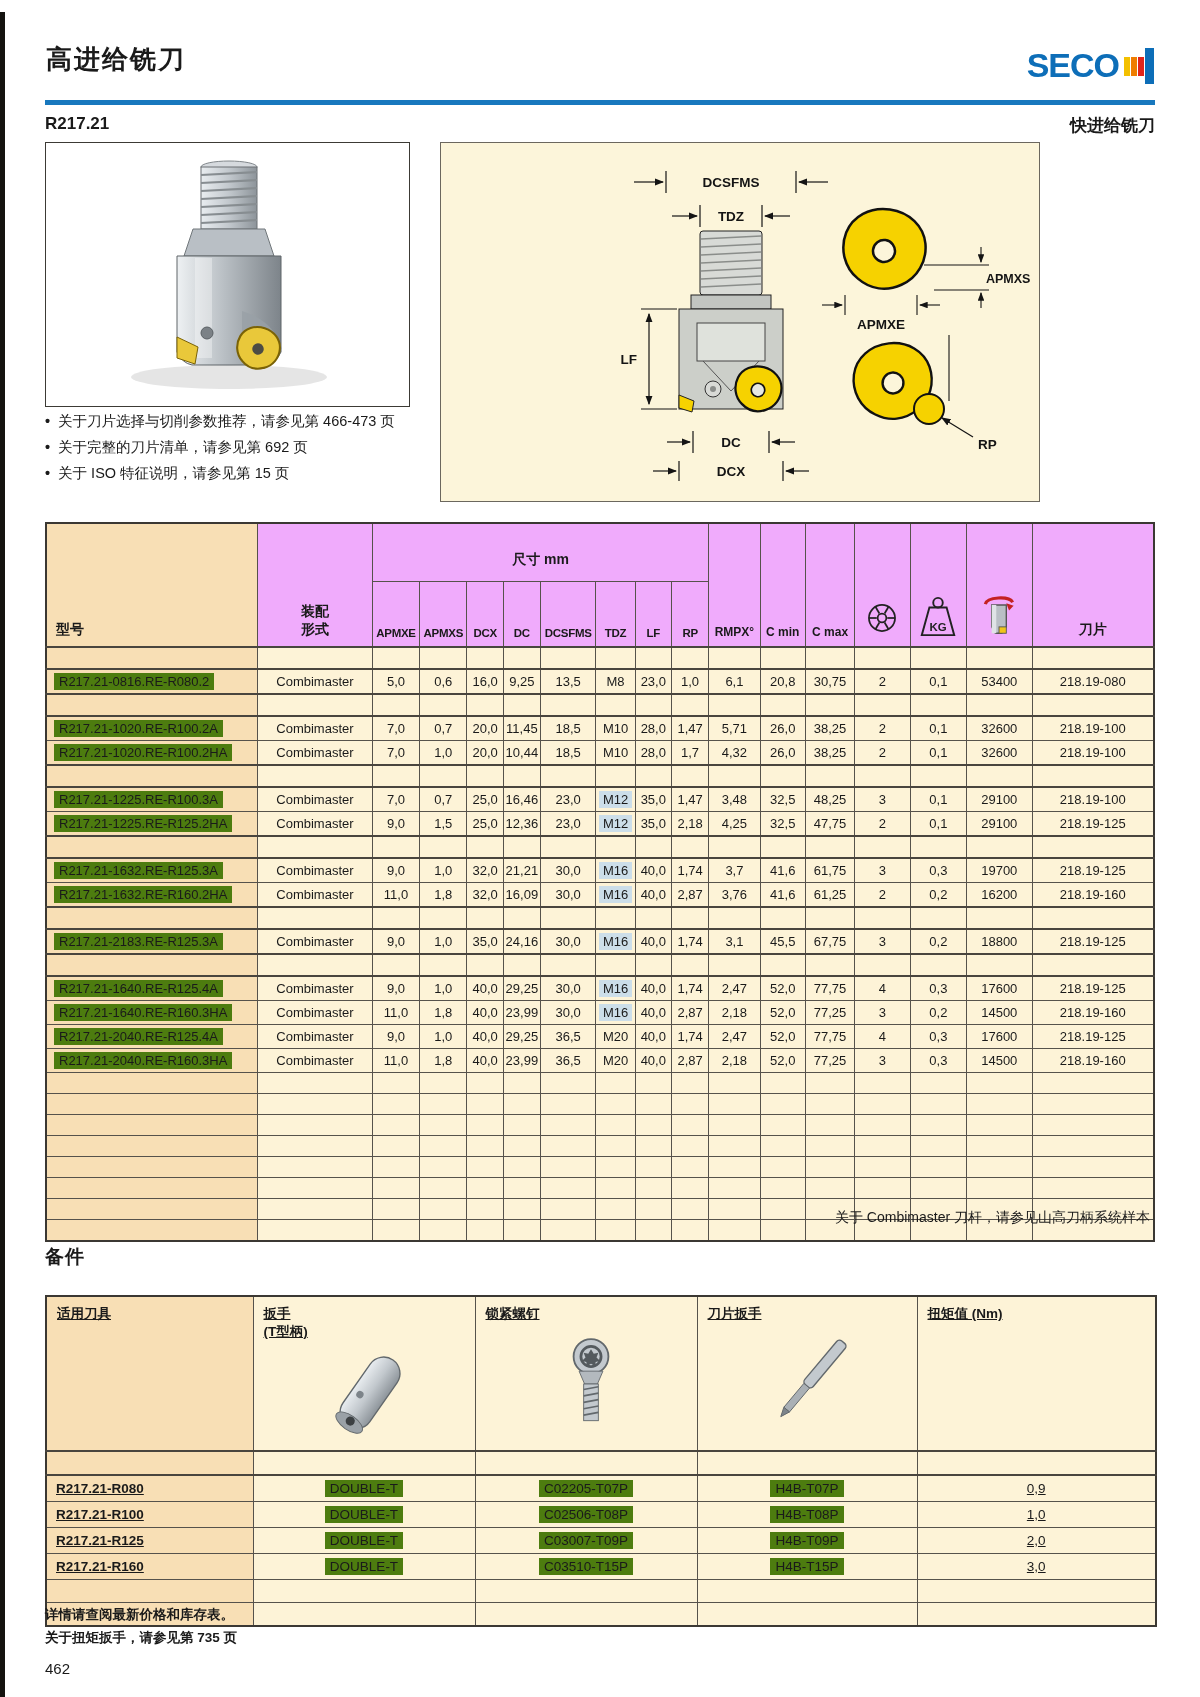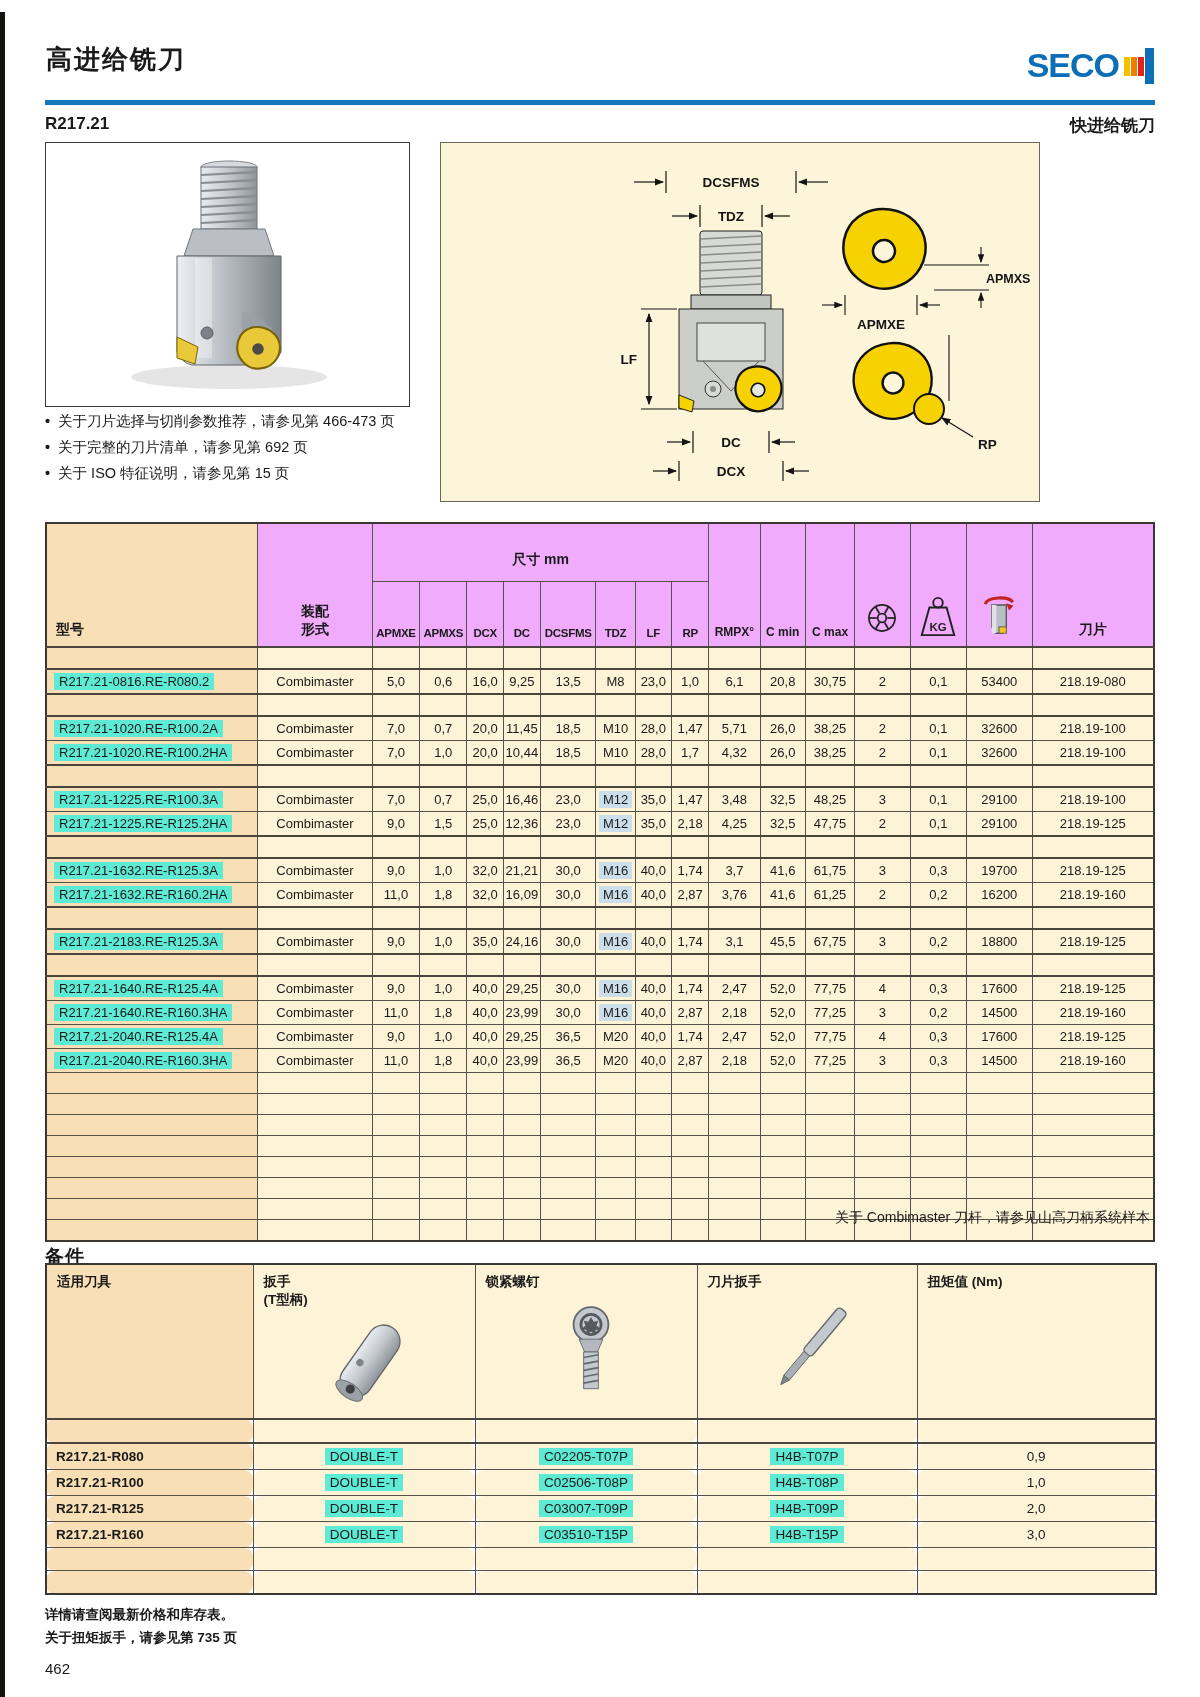--- a/index.html
+++ b/index.html
@@ -39,33 +39,33 @@
   .t-main th.hd-mount{font-size:14px;text-align:center;}
   .t-main th.hd-dimgroup{font-size:14px;text-align:center;padding-bottom:12px;}
   .t-main th.hd-dim{font-size:11.5px;text-align:center;letter-spacing:-0.3px;padding-left:0;padding-right:0;}
   .t-main th.hd-sm{font-size:12px;text-align:center;}
   .t-main th.hd-icon{text-align:center;padding-bottom:4px;}
   .t-main tbody td{font-size:13px;text-align:center;height:23px;background:#fdf3d7;padding:0 1px;}
   .t-main tbody td.c-model{background:#f8dfb5;text-align:left;padding-left:7px;}
   .t-main tr.sep td{height:20px;border-top:2px solid #49453e;border-bottom:2px solid #49453e;}
   .t-main tr.tail td{height:20px;}
   .hl{display:inline-block;line-height:17px;}
-  .hl-gray{background:#5eead4;padding:0 5px;}
+  .hl-gray{background:#4d7c0f;padding:0 5px;}
   .hl-blue{background:#ccdee9;padding:0 4px;}
 
   .combi-note{position:absolute;left:45px;right:50px;top:1197px;text-align:right;font-size:14px;}
   .spare-heading{position:absolute;left:45px;top:1232px;font-size:19px;font-weight:bold;margin:0;letter-spacing:1px;}
 
-  .t-spare{position:absolute;left:45px;top:1251px;width:1110px;border:2px solid #3b3833;}
+  .t-spare{position:absolute;left:45px;top:1283px;width:1110px;border:2px solid #3b3833;text-decoration:underline;}
   .t-spare th,.t-spare td{border:1px solid #56524b;overflow:hidden;}
   .t-spare thead tr{height:155px;}
   .t-spare th{background:#fdf3d7;vertical-align:top;text-align:left;font-size:13.5px;font-weight:bold;padding:8px 0 0 10px;}
   .t-spare th.hd-tool{background:#f8dfb5;}
   .t-spare th .tool-img{display:block;text-align:center;margin-top:6px;}
-  .t-spare tbody td{font-size:13.5px;text-align:center;height:23px;background:#fdf3d7;border-radius:9px;}
+  .t-spare tbody td{font-size:13.5px;text-align:center;height:23px;background:#fdf3d7;}
   .t-spare tbody td.c-model{background:#f8dfb5;text-align:left;padding-left:9px;font-weight:bold;font-size:13.5px;}
   .t-spare tr.sep td{height:20px;border-top:2px solid #49453e;border-bottom:2px solid #49453e;}
   .t-spare tr.tail td{height:20px;}
 
   .foot1{position:absolute;left:45px;top:1594px;font-size:13.5px;font-weight:bold;}
   .foot2{position:absolute;left:45px;top:1617px;font-size:13.5px;font-weight:bold;}
   .pagenum{position:absolute;left:45px;top:1648px;font-size:15px;}
 
   svg text{font-family:"Liberation Sans","DejaVu Sans",sans-serif;}
 </style>

